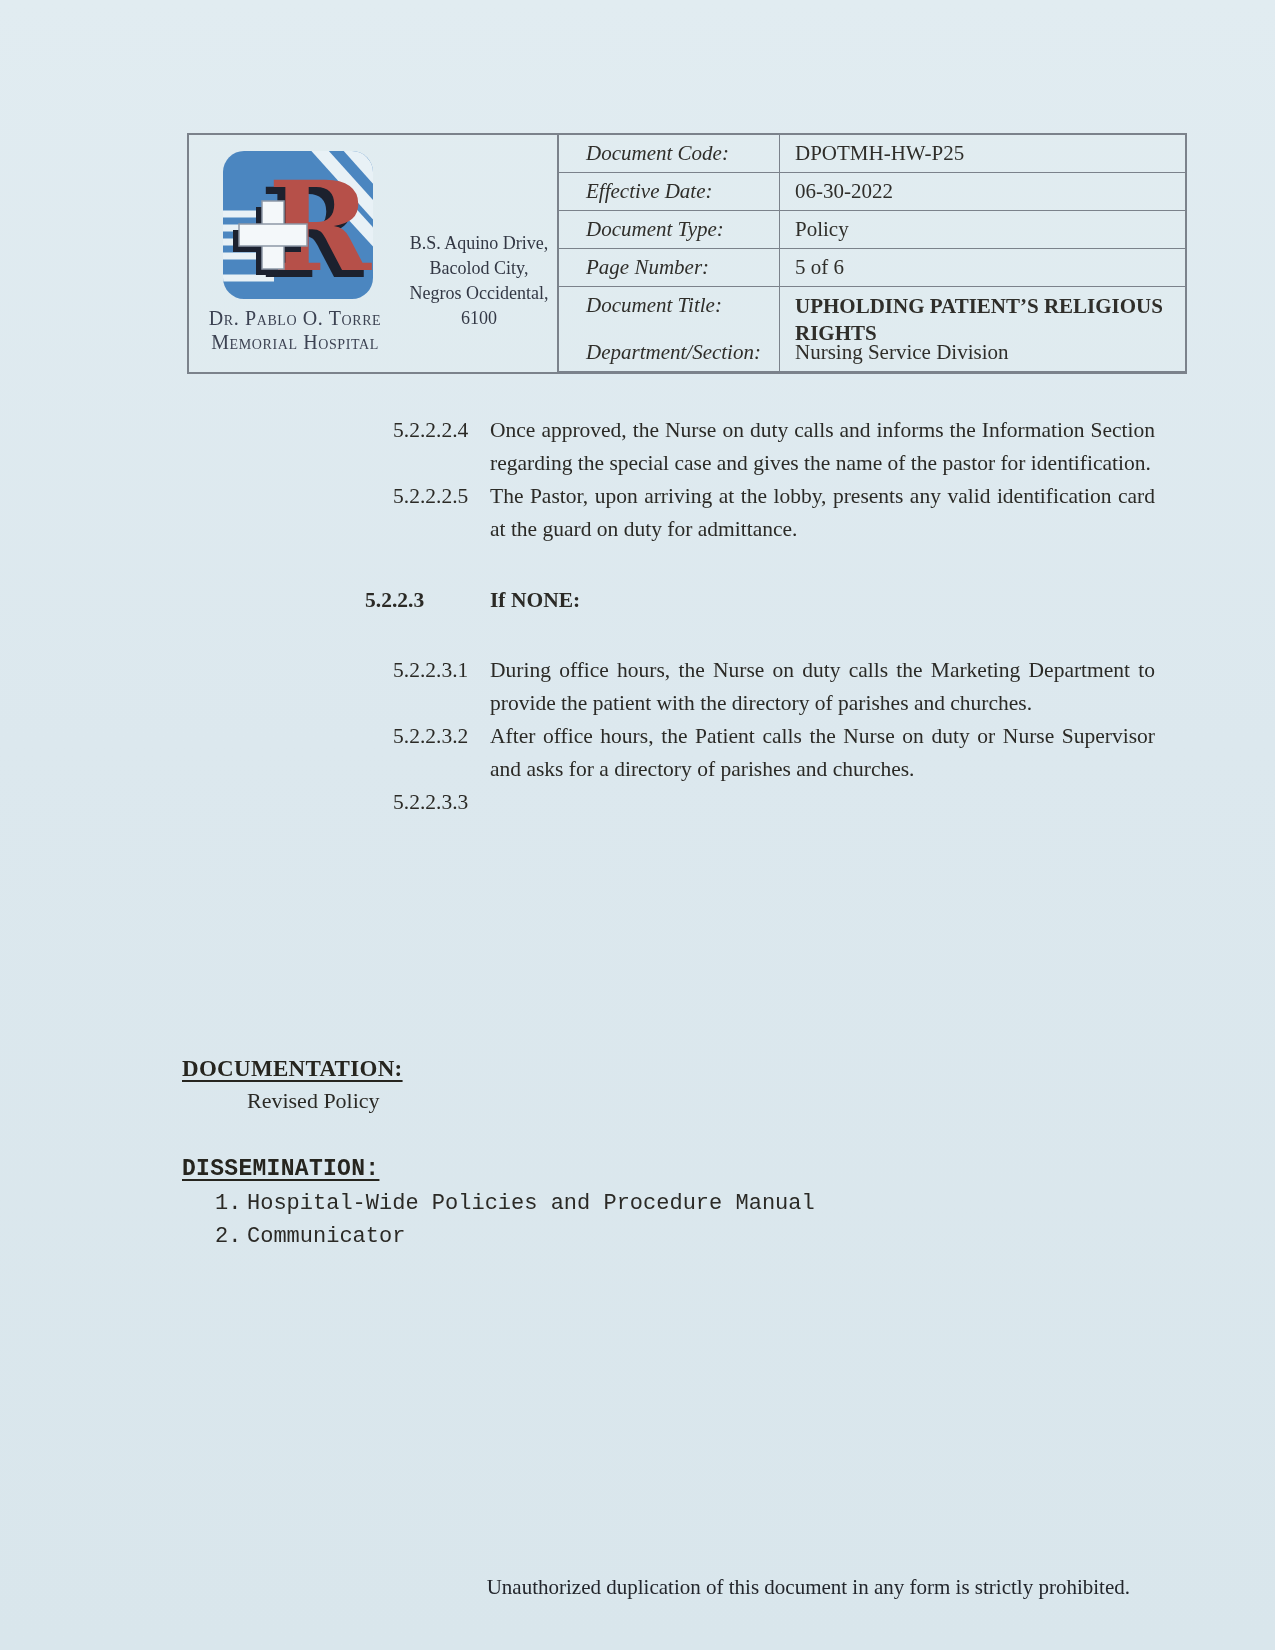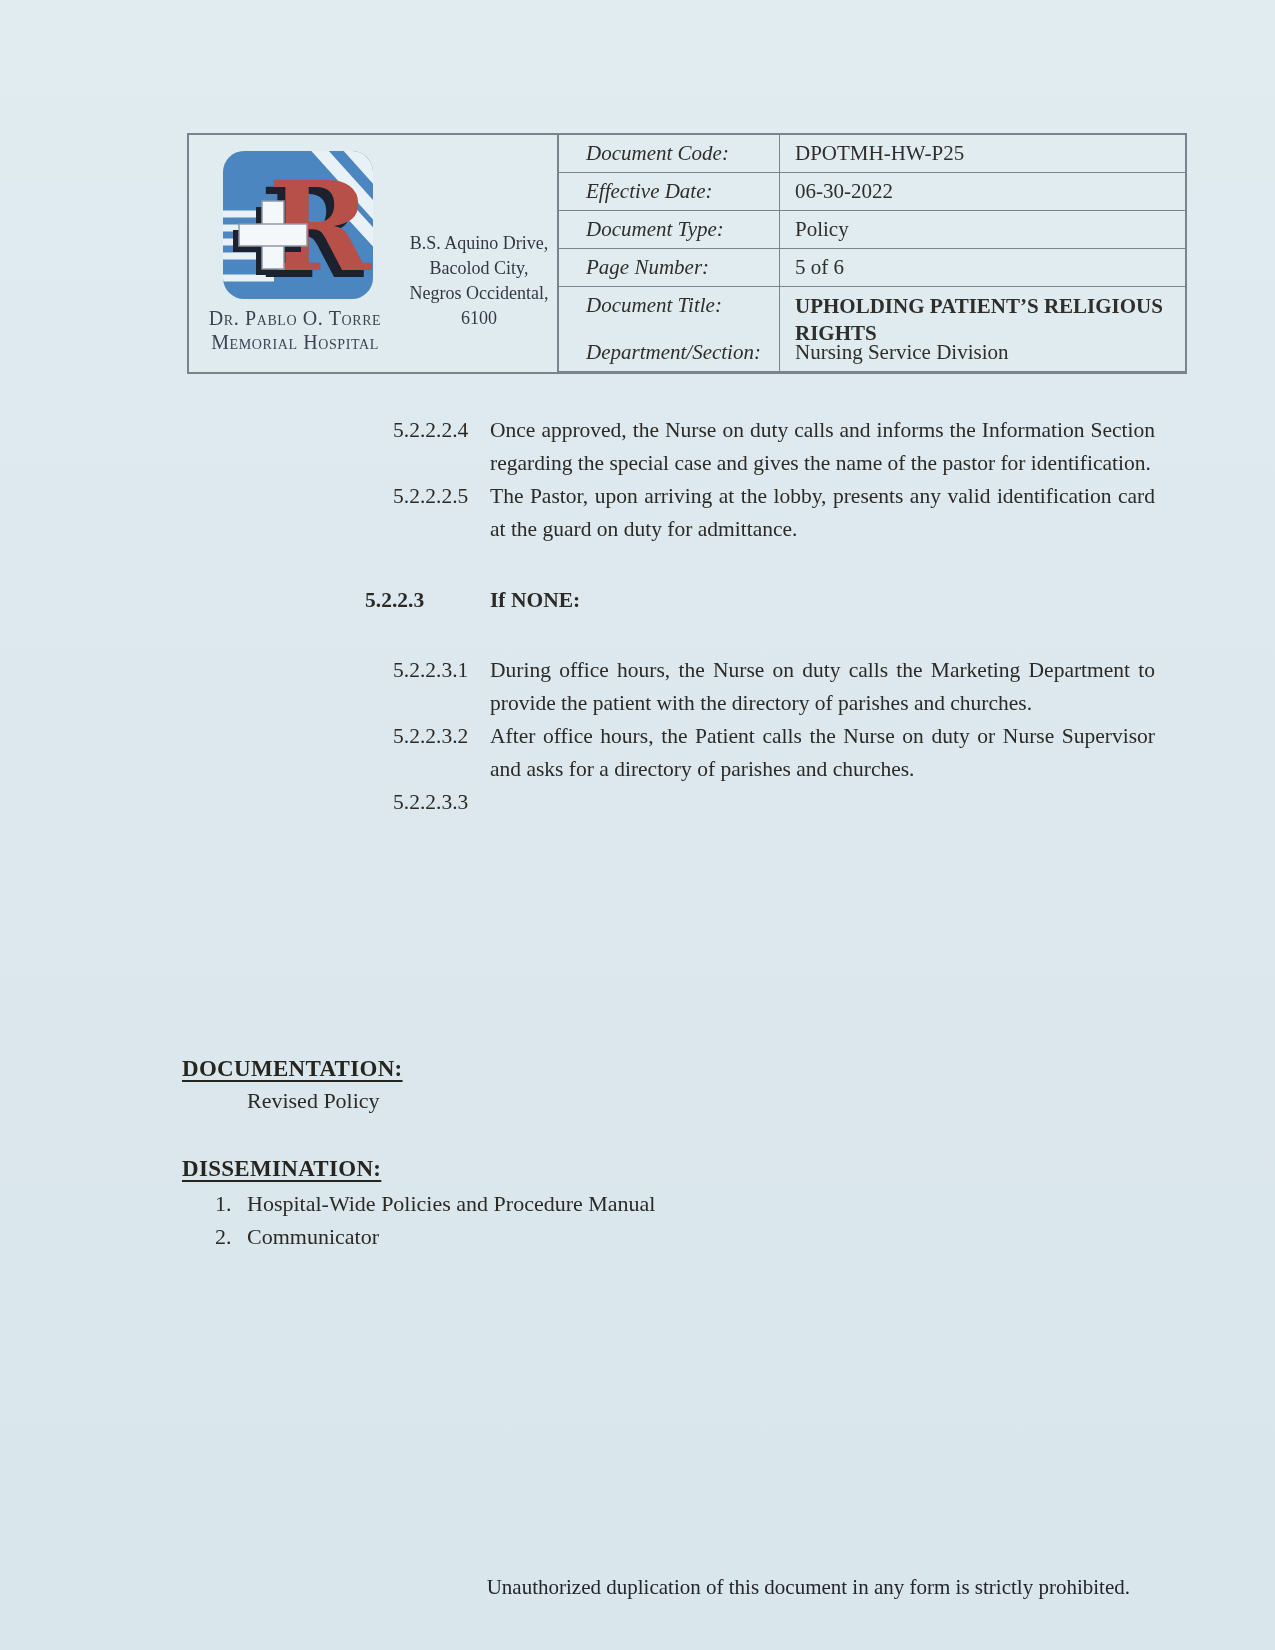--- a/index.html
+++ b/index.html
@@ -38,21 +38,21 @@
   .mvalue.bold { font-weight:bold; line-height:27px; }
   
   .content { position:absolute; left:0; top:414px; width:1120px; font-size:21.5px; line-height:33px; color:#2b2a26;margin-left:35px; }
   .item { position:relative; padding-left:455px; text-align:justify; }
   .item .num { position:absolute; left:358px; top:0; }
   .item.heading { font-weight:bold; margin-top:38px; margin-bottom:37px; text-align:left; }
   .item.heading .num { left:330px; }
   
   .sec { position:absolute; left:182px; }
   .sec-doc { top:1056px; }
-  .sec-diss { top:1156px; }
+  .sec-diss { top:1156px;font-family:Liberation Mono, monospace; }
   .sec-head {
     font-size:23px; font-weight:bold; color:#26251f;
     text-decoration:underline; text-decoration-thickness:2px; text-underline-offset:4px;
     letter-spacing:0.3px;
   }
   .sec-doc .sec-body { margin:6px 0 0 65px; font-size:22px; color:#2b2a26; }
   .diss-list { margin-top:5px; font-size:22px; line-height:33px; color:#2b2a26; }
   .diss-item { display:flex; margin-left:33px; }
   .diss-num { width:32px; }
   

